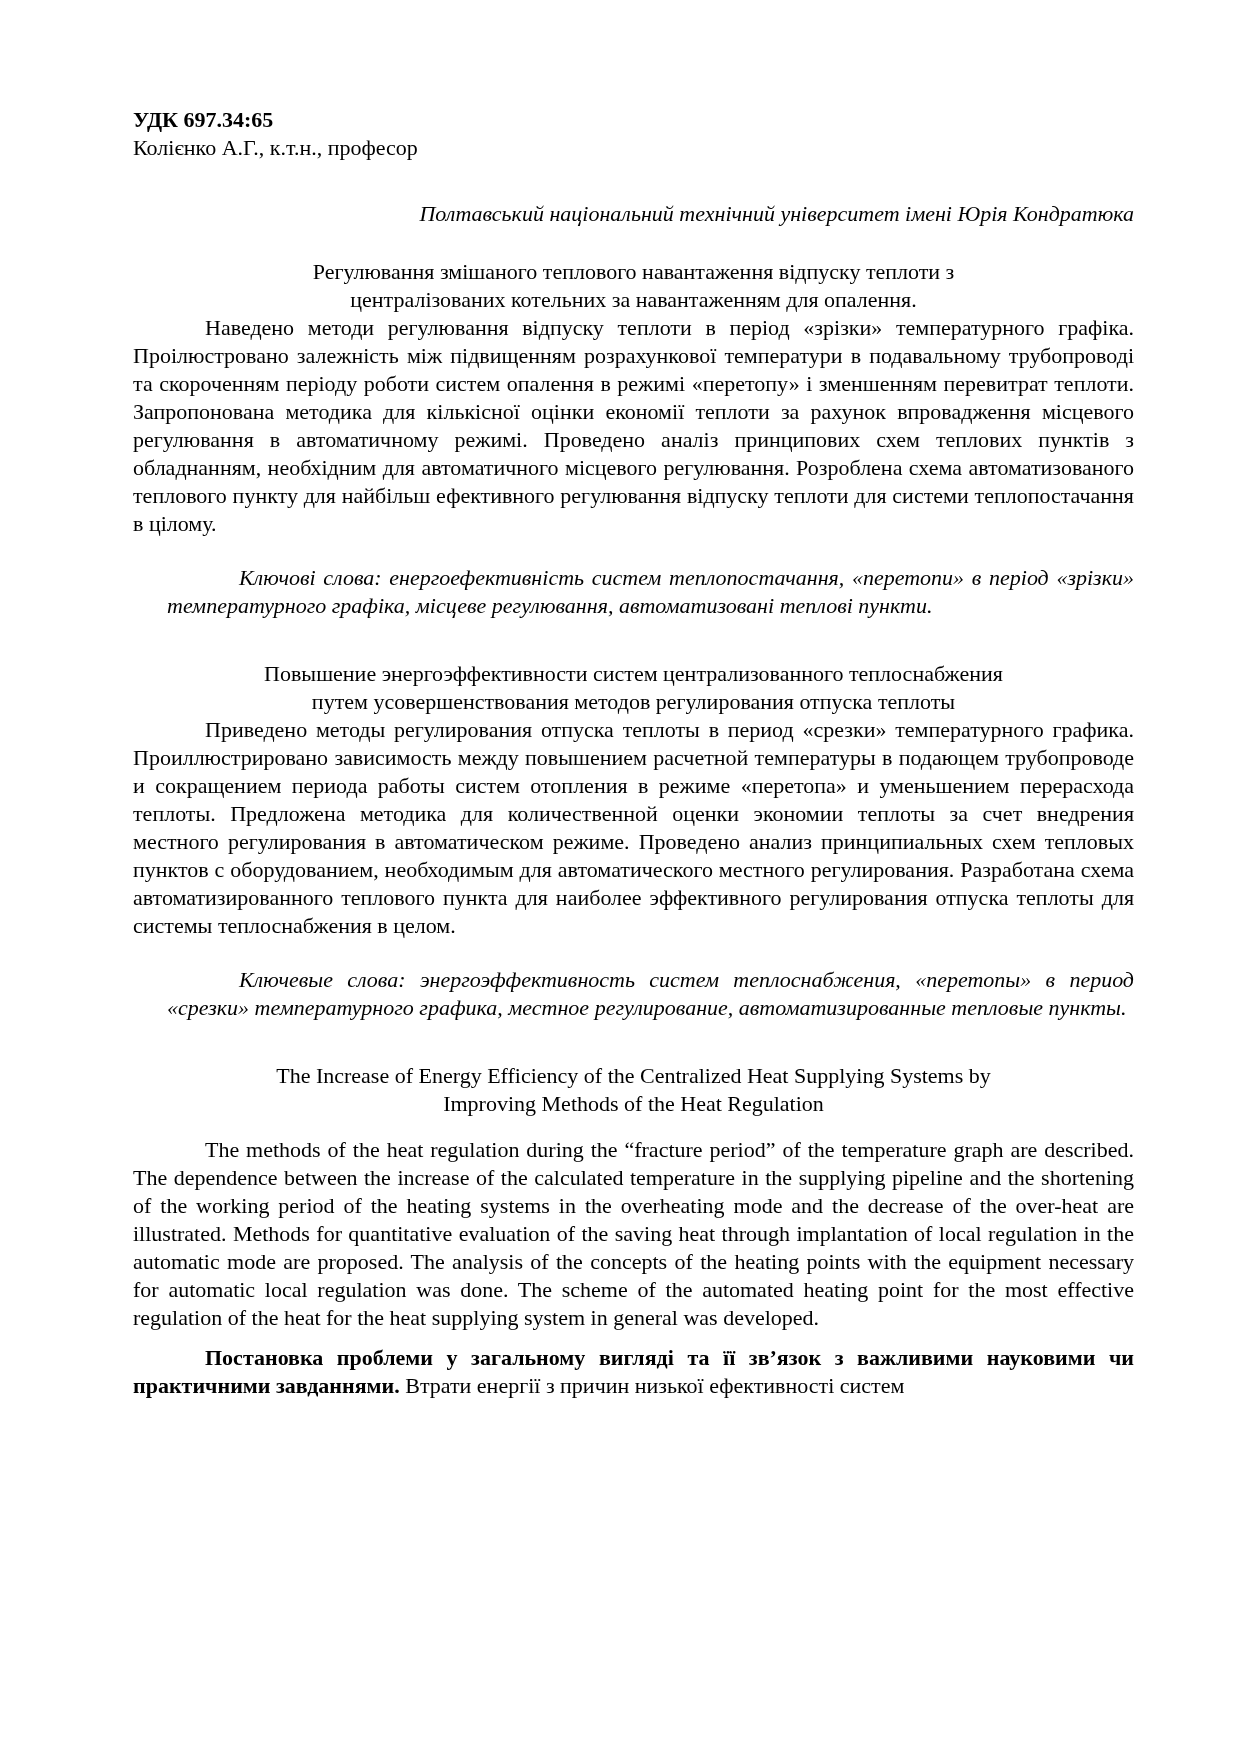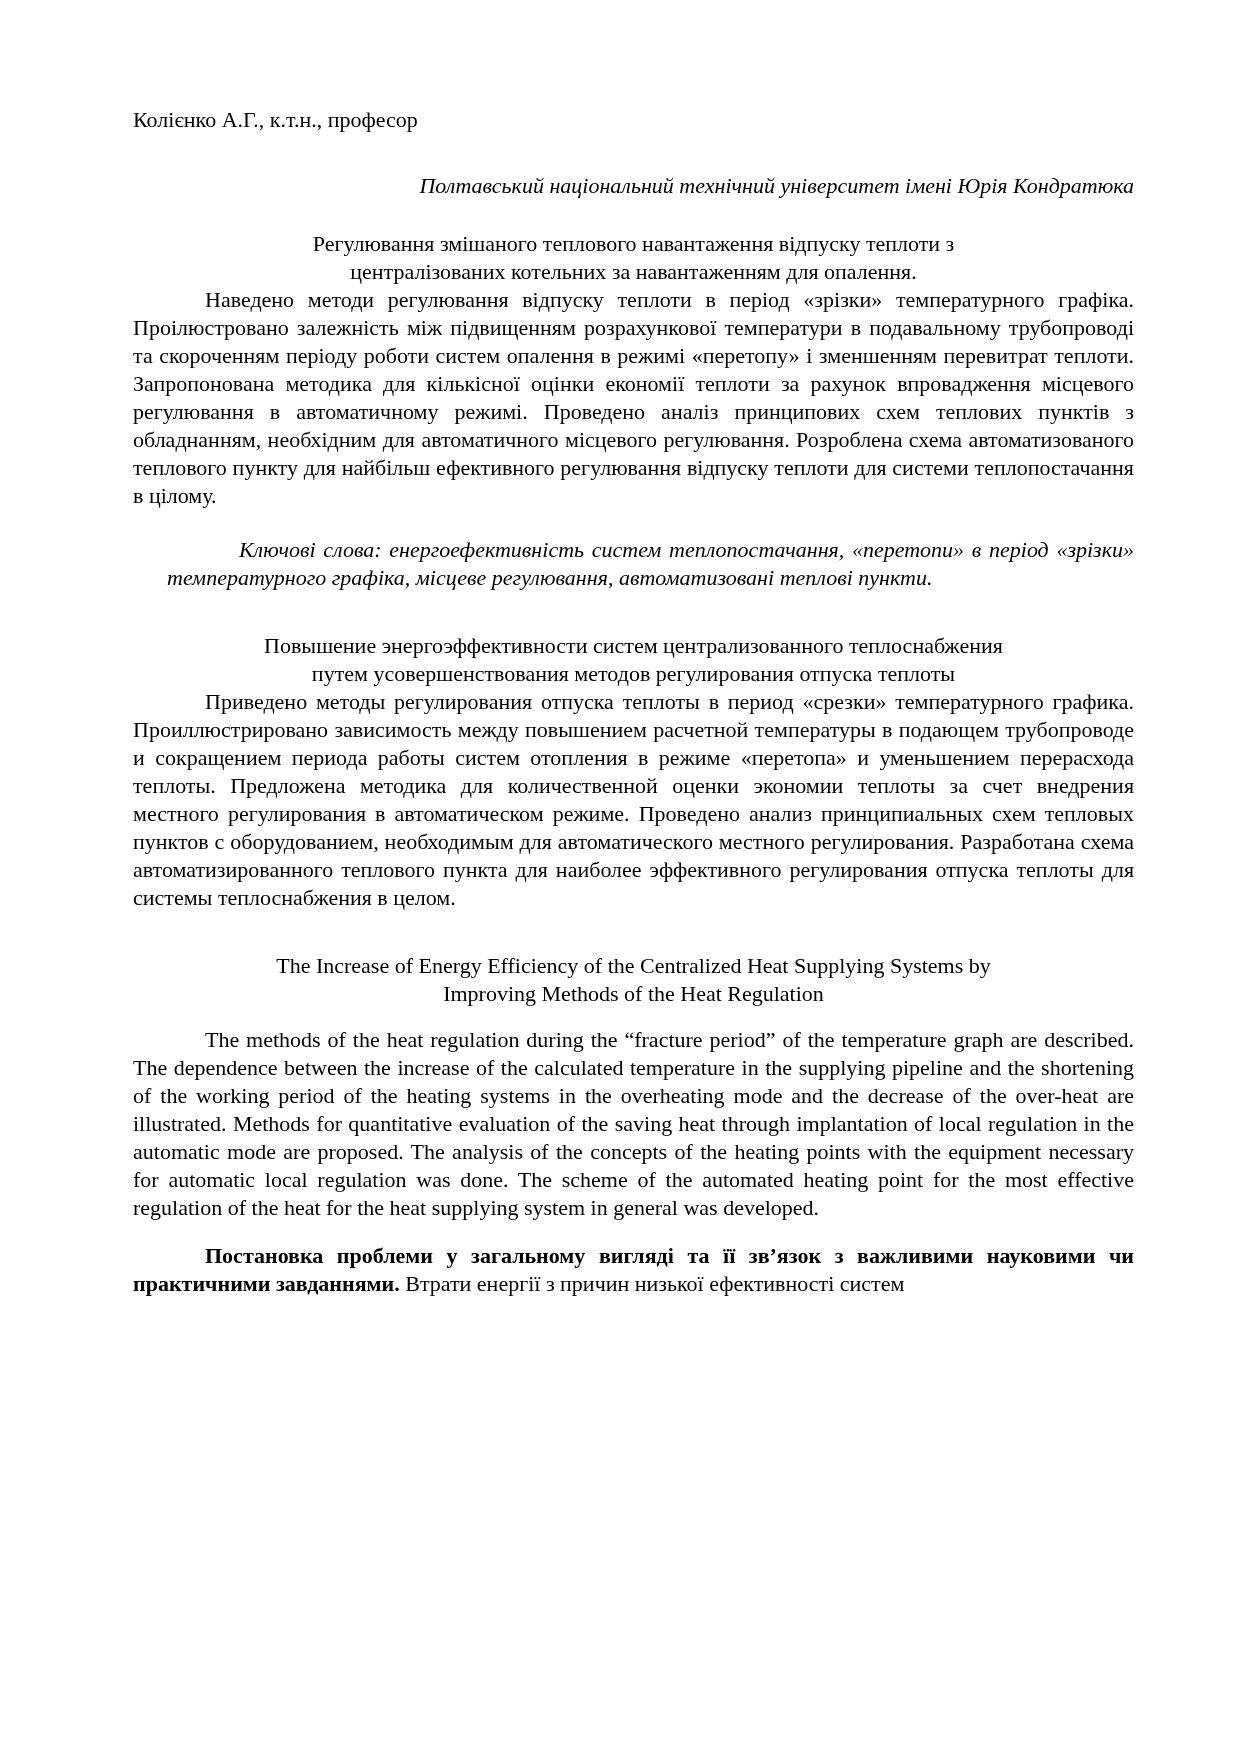--- a/index.html
+++ b/index.html
@@ -49,48 +49,50 @@
   .keywords {
     font-style: italic;
     text-align: justify;
     text-indent: 72px;
     margin-top: 26px;
     margin-left: 34px;
   }
   .problem-par {
     text-align: justify;
     text-indent: 72px;
-    margin-top: 20px;
+    margin-top: 12px;
   }
   .problem-par .bold-lead {
     font-weight: bold;
   }
 </style>
 </head>
 <body>
 
 <div class="page">
 
+  <p class="udc">УДК 697.34:65</p>
 
   <p class="author-line">Колієнко А.Г., к.т.н., професор</p>
 
   <p class="affiliation-line">Полтавський національний технічний університет імені Юрія Кондратюка</p>
 
   <h1 class="section-title">Регулювання змішаного теплового навантаження відпуску теплоти з
 централізованих котельних за навантаженням для опалення.</h1>
 
   <p class="abstract">Наведено методи регулювання відпуску теплоти в період «зрізки» температурного графіка. Проілюстровано залежність між підвищенням розрахункової температури в подавальному трубопроводі та скороченням періоду роботи систем опалення в режимі «перетопу» і зменшенням перевитрат теплоти. Запропонована методика для кількісної оцінки економії теплоти за рахунок впровадження місцевого регулювання в автоматичному режимі. Проведено аналіз принципових схем теплових пунктів з обладнанням, необхідним для автоматичного місцевого регулювання. Розроблена схема автоматизованого теплового пункту для найбільш ефективного регулювання відпуску теплоти для системи теплопостачання в цілому.</p>
 
   <p class="keywords">Ключові слова: енергоефективність систем теплопостачання, «перетопи» в період «зрізки» температурного графіка, місцеве регулювання, автоматизовані теплові пункти.</p>
 
   <h1 class="section-title gap-before-lg">Повышение энергоэффективности систем централизованного теплоснабжения
 путем усовершенствования методов регулирования отпуска теплоты</h1>
 
   <p class="abstract">Приведено методы регулирования отпуска теплоты в период «срезки» температурного графика. Проиллюстрировано зависимость между повышением расчетной температуры в подающем трубопроводе и сокращением периода работы систем отопления в режиме «перетопа» и уменьшением перерасхода теплоты. Предложена методика для количественной оценки экономии теплоты за счет внедрения местного регулирования в автоматическом режиме. Проведено анализ принципиальных схем тепловых пунктов с оборудованием, необходимым для автоматического местного регулирования. Разработана схема автоматизированного теплового пункта для наиболее эффективного регулирования отпуска теплоты для системы теплоснабжения в целом.</p>
 
+  <p class="keywords">Ключевые слова: энергоэффективность систем теплоснабжения, «перетопы» в период «срезки» температурного графика, местное регулирование, автоматизированные тепловые пункты.</p>
 
   <h1 class="section-title gap-before-lg">The Increase of Energy Efficiency of the Centralized Heat Supplying Systems by
 Improving Methods of the Heat Regulation</h1>
 
   <p class="abstract abstract-gap">The methods of the heat regulation during the “fracture period” of the temperature graph are described. The dependence between the increase of the calculated temperature in the supplying pipeline and the shortening of the working period of the heating systems in the overheating mode and the decrease of the over-heat are illustrated. Methods for quantitative evaluation of the saving heat through implantation of local regulation in the automatic mode are proposed. The analysis of the concepts of the heating points with the equipment necessary for automatic local regulation was done. The scheme of the automated heating point for the most effective regulation of the heat for the heat supplying system in general was developed.</p>
 
 
   <p class="problem-par"><span class="bold-lead">Постановка проблеми у загальному вигляді та її зв’язок з важливими науковими чи практичними завданнями.</span> <span>Втрати енергії з причин низької ефективності систем</span></p>
 
 </div>

